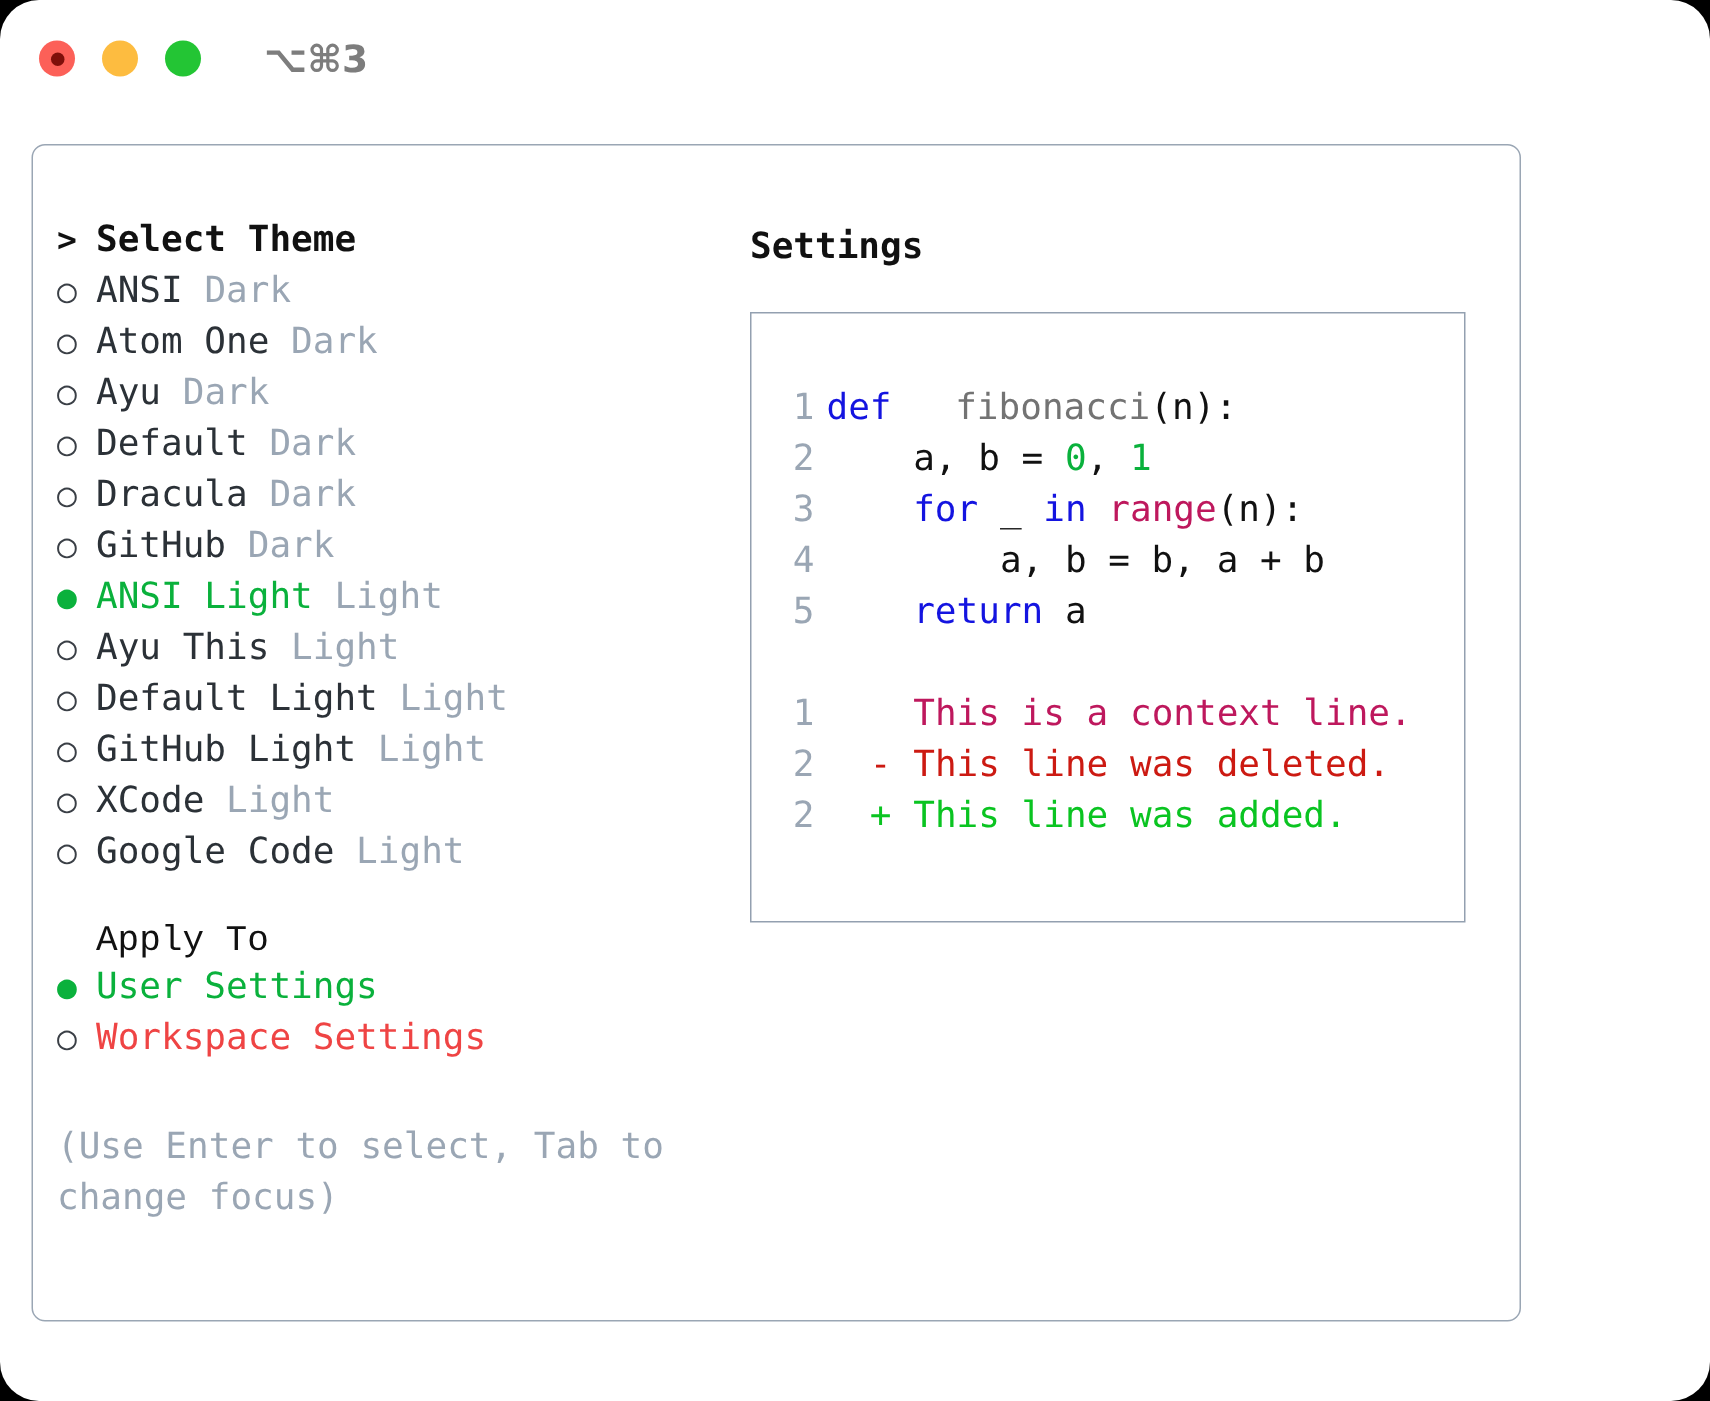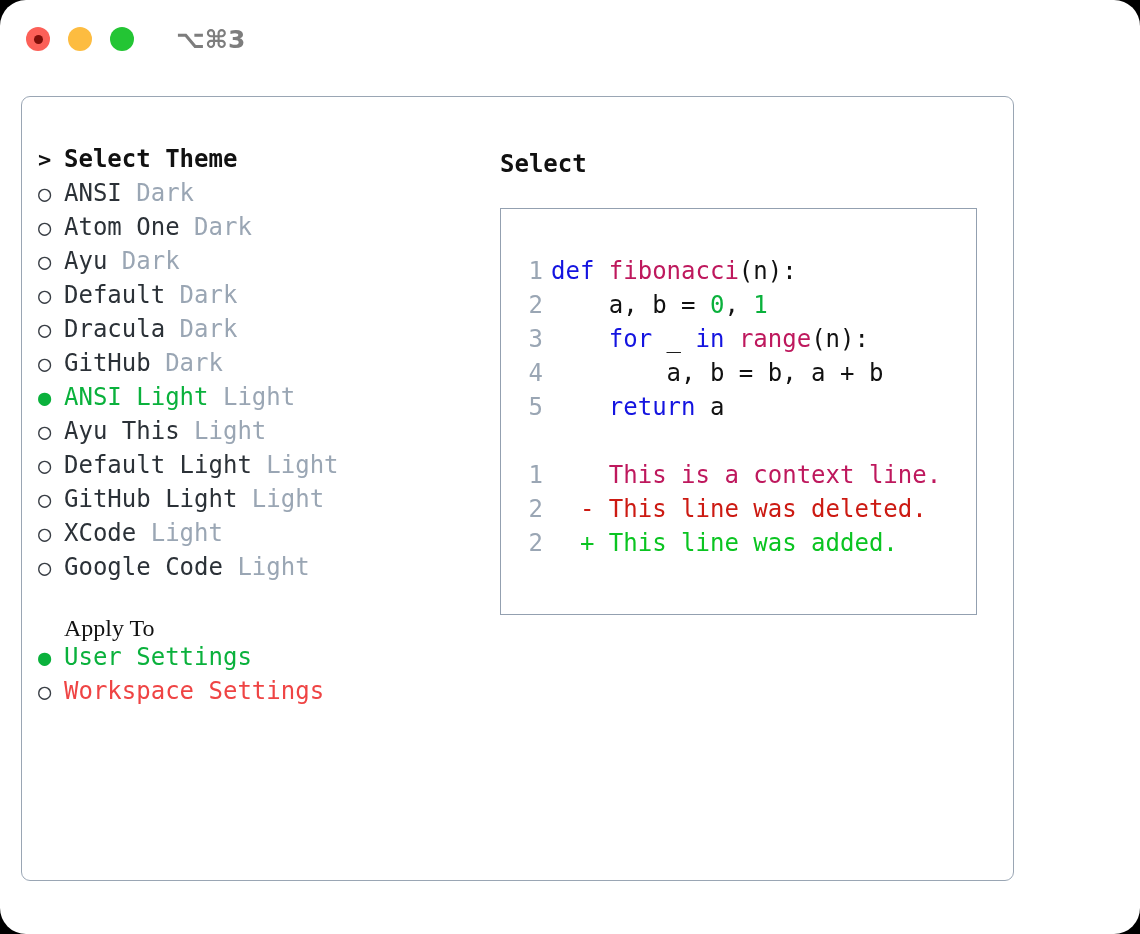--- a/index.html
+++ b/index.html
@@ -108,21 +108,21 @@
   .theme-row.selected .theme-name { color: #0ab13c; }
   .theme-kind { color: #9aa6b4; }
   .theme-row.selected .theme-kind { color: #9aa6b4; }
 
   #apply-heading {
     height: 34px;
     line-height: 34px;
     font-size: 24px;
     color: #111111;
     padding-left: 26px;
-    font-family: Liberation Serif, serif;
+    font-family: Liberation Mono, monospace;
   }
   .apply-row .marker { color: #3a3f46; }
   .apply-row.selected .marker { color: #0ab13c; }
   .apply-row .apply-label { color: #ef4444; }
   .apply-row.selected .apply-label { color: #0ab13c; }
 
   #spacer-1 { height: 22px; }
   #spacer-2 { height: 34px; }
 
   #hint {
@@ -162,21 +162,21 @@
     font-family: "DejaVu Sans Mono", monospace;
   }
   .ln {
     display: inline-block;
     width: 26px;
     text-align: right;
     color: #9aa6b4;
     margin-right: 8px;
   }
   .kw   { color: #1414e0; }
-  .fn   { color: #be185d; }
+  .fn   { color: #737373; margin-left: 28px; }
   .num  { color: #0ab13c; }
   .builtin { color: #be185d; }
   .plain{ color: #111111; }
   .ctx  { color: #be185d; }
   .del  { color: #cc1a12; }
   .add  { color: #0ac421; }
   .blank-line { height: 34px; }
 </style>
 </head>
 <body>
@@ -221,24 +221,25 @@
 
       <div id="apply-heading">Apply To</div>
 
       <div id="apply-list">
           <div class="row apply-row selected"><span class="marker">●</span><span class="apply-label">User Settings</span></div>
           <div class="row apply-row"><span class="marker">○</span><span class="apply-label">Workspace Settings</span></div>
         </div>
 
       <div id="spacer-2"></div>
 
+      <div id="hint">(Use Enter to select, Tab to change focus)</div>
     </div>
 
     <div id="right-col">
-      <div id="preview-title">Select</div>
+      <div id="preview-title">Settings</div>
 
       <div id="code-box">
         <div id="code-lines">
             <div class="code-line"><span class="ln">1</span><span class="kw">def </span><span class="fn">fibonacci</span><span class="plain">(n):</span></div>
             <div class="code-line"><span class="ln">2</span><span class="plain">    a, b = </span><span class="num">0</span><span class="plain">, </span><span class="num">1</span></div>
             <div class="code-line"><span class="ln">3</span><span class="plain">    </span><span class="kw">for</span><span class="plain"> _ </span><span class="kw">in</span><span class="plain"> </span><span class="builtin">range</span><span class="plain">(n):</span></div>
             <div class="code-line"><span class="ln">4</span><span class="plain">        a, b = b, a + b</span></div>
             <div class="code-line"><span class="ln">5</span><span class="plain">    </span><span class="kw">return</span><span class="plain"> a</span></div>
           </div>
         <div class="blank-line"></div>

